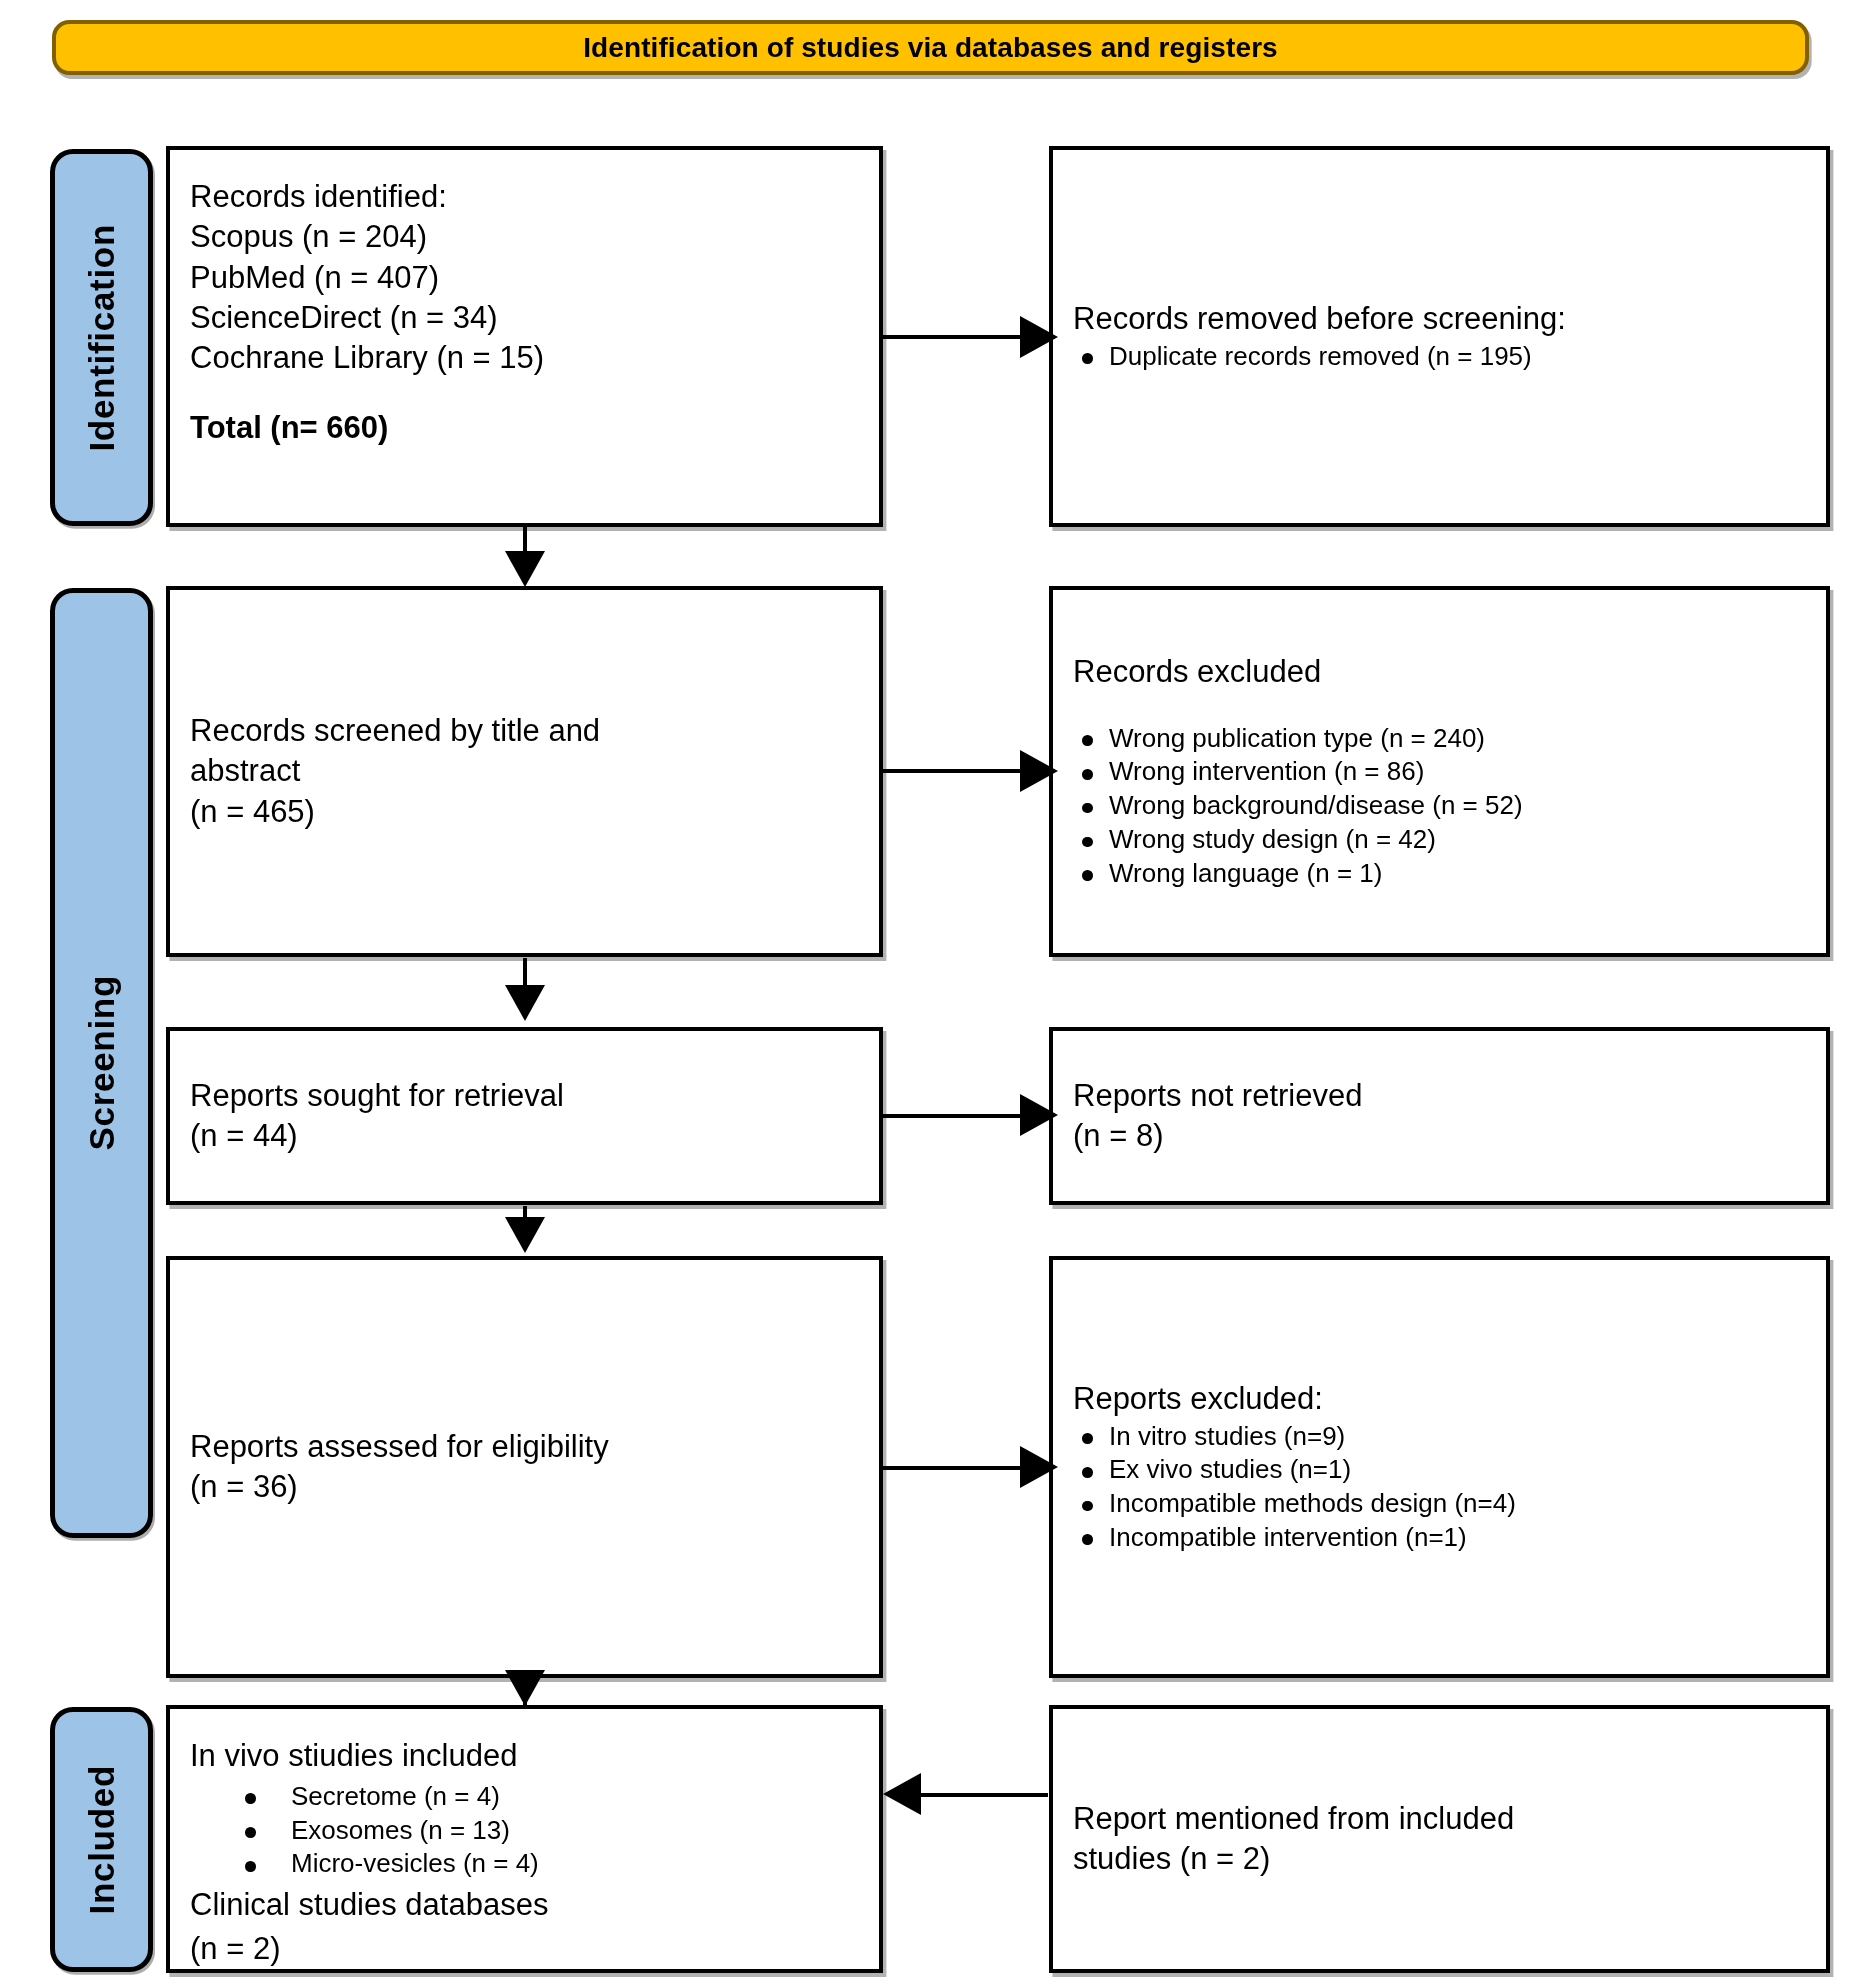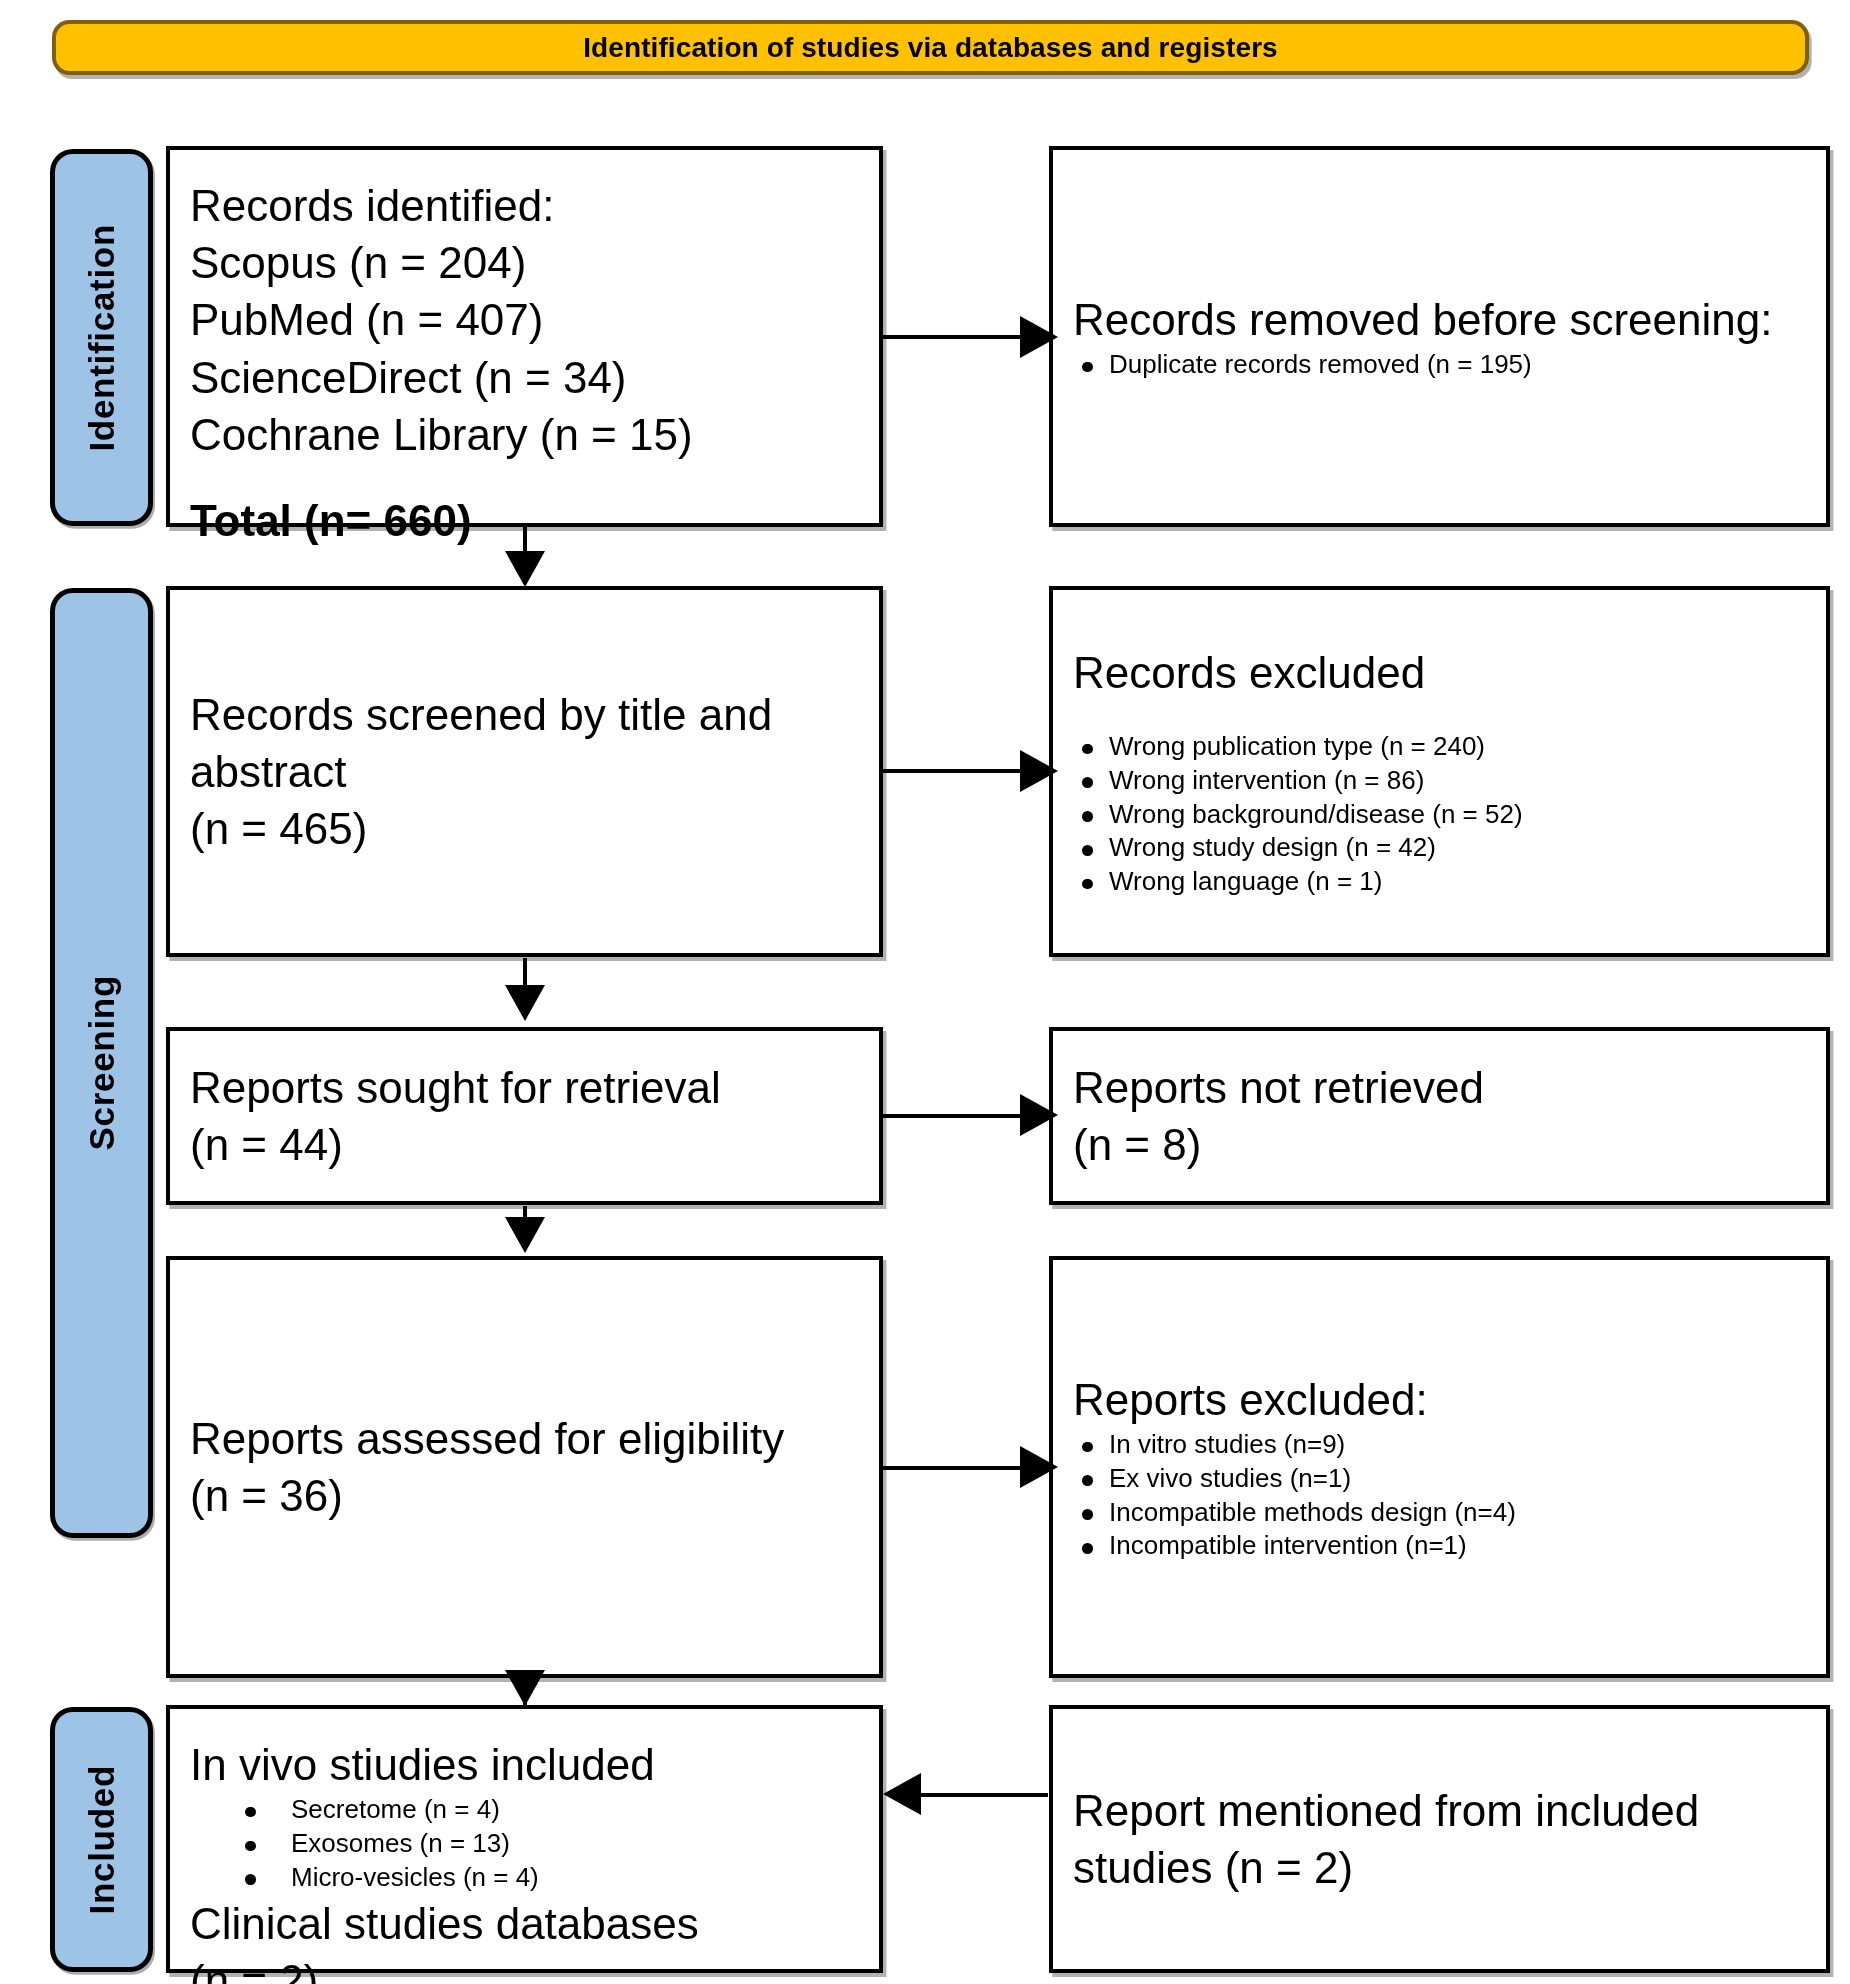--- a/index.html
+++ b/index.html
@@ -28,21 +28,21 @@
     font-size:35px;font-weight:bold;letter-spacing:0.7px;white-space:nowrap;
   }
 
   
   .box{
     position:absolute;background:#fff;border:4.7px solid #000;box-sizing:border-box;
     display:flex;flex-direction:column;justify-content:center;
     padding:0 17.4px 0 20px;
     box-shadow:3.4px 4px 0 rgba(0,0,0,.30);
   }
-  .box p{margin:0;font-size:44px;line-height:1.30;}
+  .box p{margin:0;font-size:31px;line-height:1.30;}
   .box p.bold{font-weight:bold;}
   .box p.spacer{height:29.5px;line-height:29.5px;font-size:0.7px;}
   .box ul{margin:0;padding:0;list-style:none;}
   .box ul li{
     position:relative;font-size:26px;line-height:1.30;padding-left:36px;
   }
   .box ul li::before{
     content:"";position:absolute;left:9.4px;top:.52em;
     width:10.7px;height:10.7px;border-radius:50%;background:#000;
   }
@@ -161,21 +161,21 @@
       <li>Incompatible methods design (n=4)</li>
       <li>Incompatible intervention (n=1)</li>
     </ul>
   </div>
 
   <div class="h-line" style="left:883px;top:1466px;width:142px;"></div>
   <div class="arrow-right" style="left:1020px;top:1446px;"></div>
   <div class="v-line" style="left:523px;top:1679px;width:4px;height:28px;"></div>
   <div class="arrow-down" style="left:505px;top:1670px;"></div>
 
-  <div class="box" style="left:166px;top:1705px;width:717px;height:268px;justify-content:flex-start;padding-top:27px;">
+  <div class="box" style="left:166px;top:1705px;width:717px;height:268px;justify-content:space-between;padding-top:27px;">
     <p>In vivo stiudies included</p>
     <ul class="indented">
       <li>Secretome (n = 4)</li>
       <li>Exosomes (n = 13)</li>
       <li>Micro-vesicles (n = 4)</li>
     </ul>
     <p>Clinical studies databases</p>
     <p>(n = 2)</p>
   </div>
 

